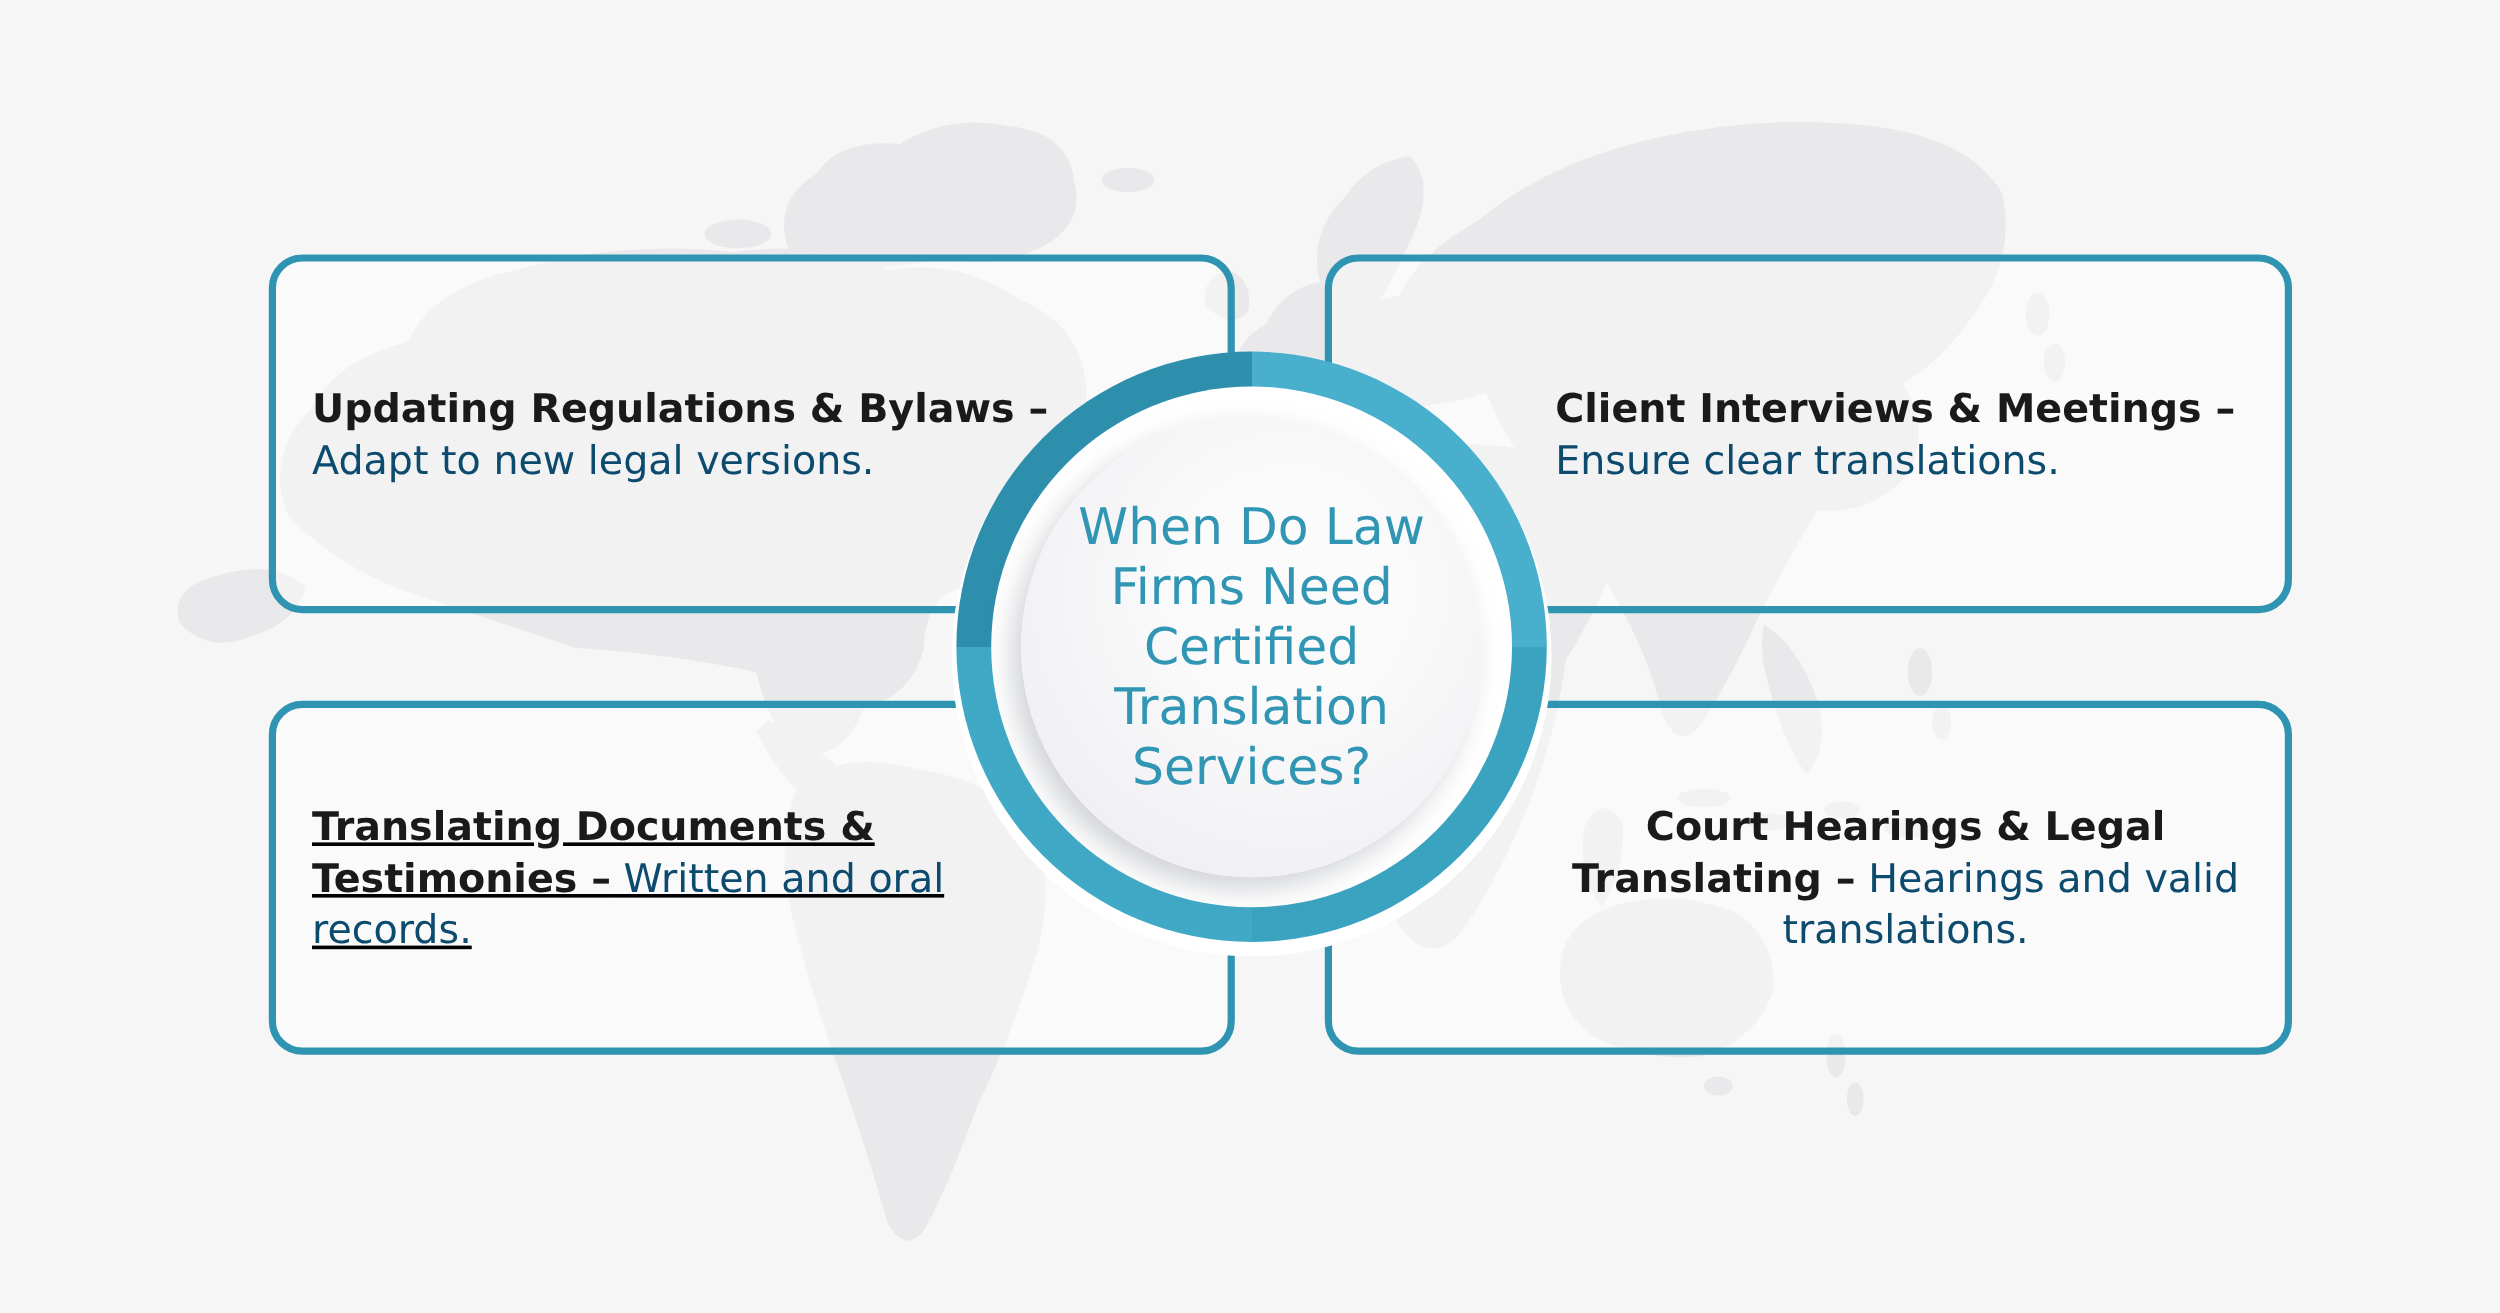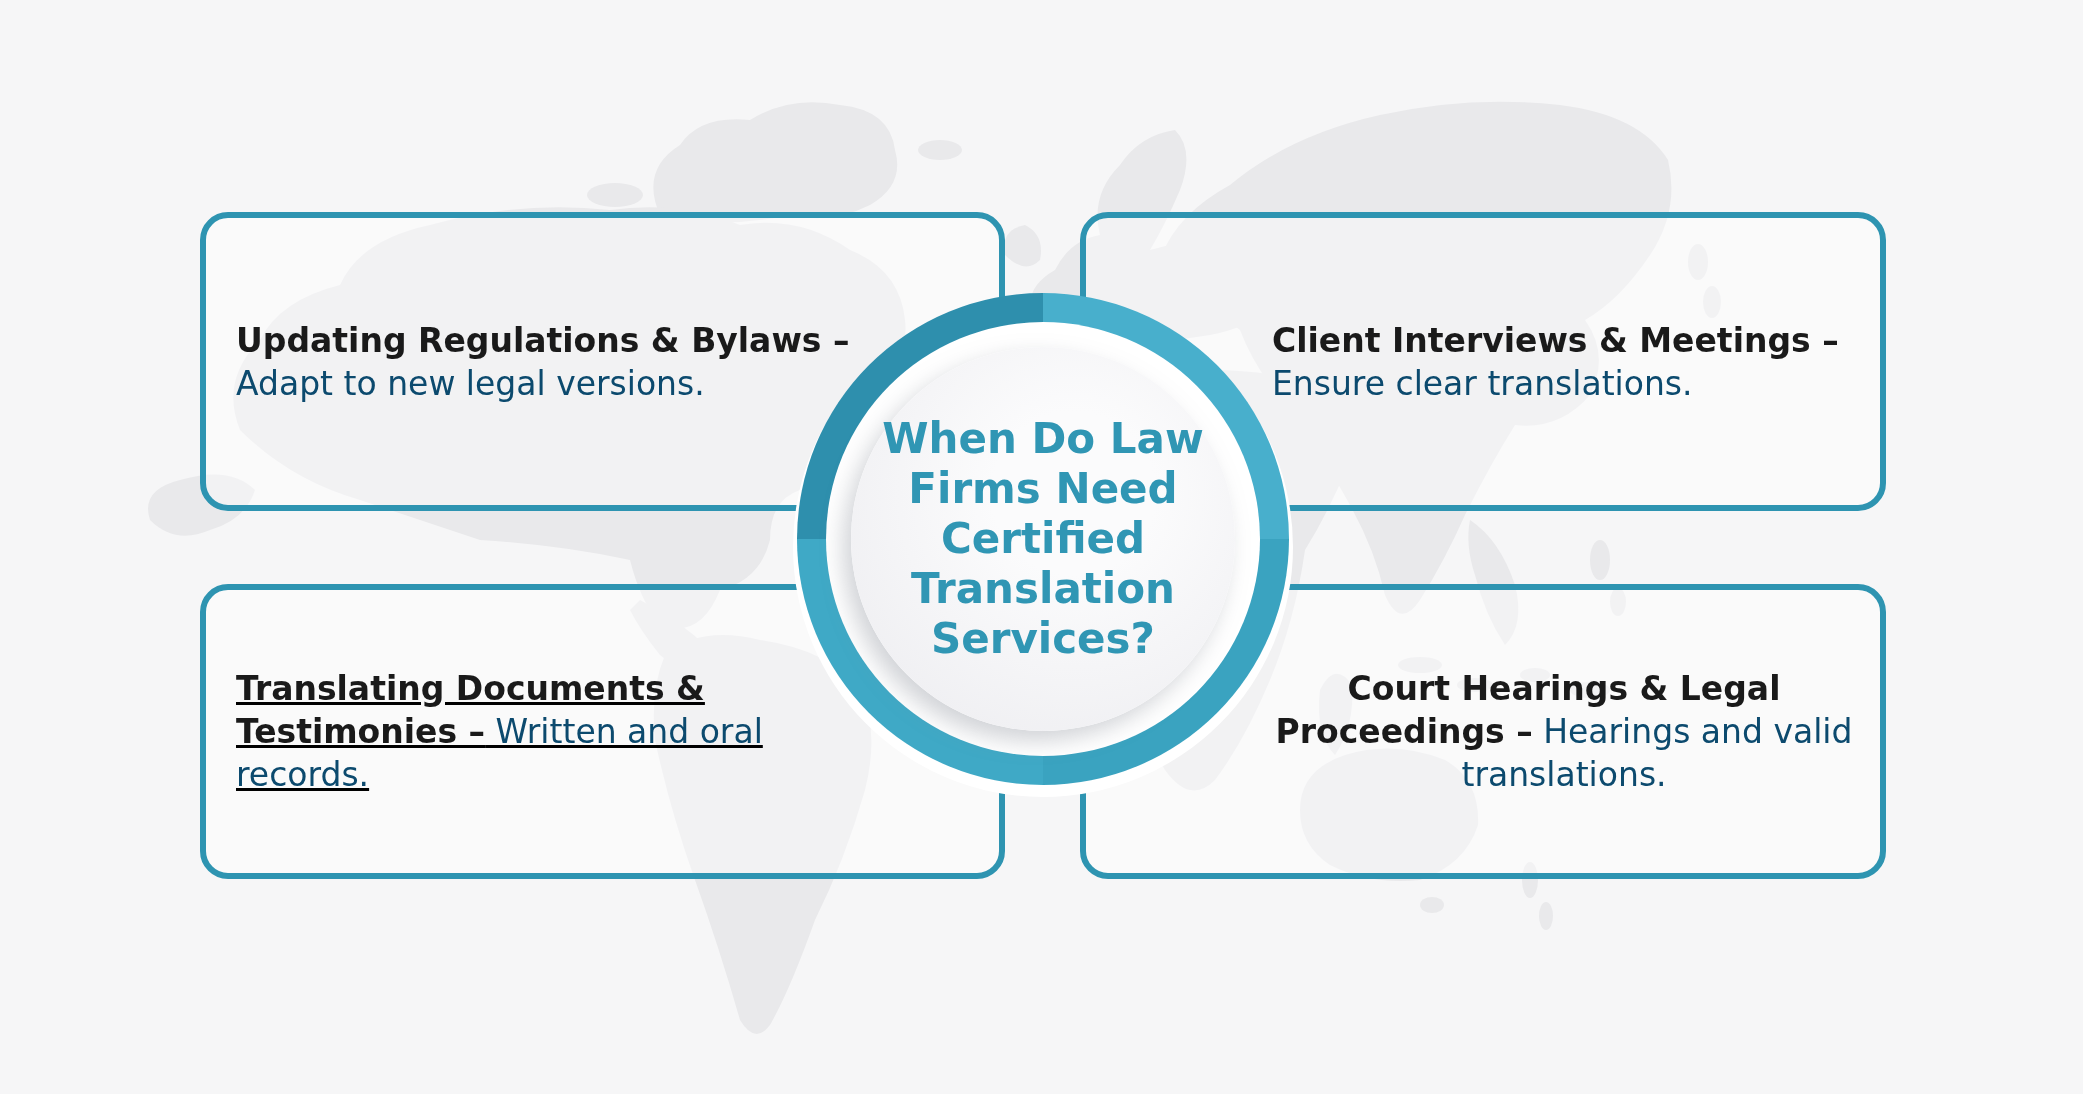--- a/index.html
+++ b/index.html
@@ -14,21 +14,21 @@
   .worldmap{position:absolute;left:0;top:0;width:2083px;height:1094px;z-index:1;}
   .worldmap path,.worldmap ellipse{fill:#e9e9eb;}
 
   
   .card{
     position:absolute;z-index:2;
     box-sizing:border-box;
     border:6px solid #2e94b1;
     border-radius:28px;
     background:rgba(255,255,255,0.42);
-    display:flex;flex-direction:column;justify-content:center;
+    display:flex;flex-direction:column;justify-content:center;margin-left:24px;
   }
   .card-tl{left:200px;top:212px;width:805px;height:299px;padding-left:30px;padding-right:24px;}
   .card-tr{left:1080px;top:212px;width:806px;height:299px;padding-left:186px;padding-right:24px;}
   .card-bl{left:200px;top:584px;width:805px;height:295px;padding-left:30px;padding-right:24px;text-decoration:underline;}
   .card-br{left:1080px;top:584px;width:806px;height:295px;padding-left:186px;padding-right:24px;align-items:center;}
   .tline{font-size:33px;line-height:43px;white-space:nowrap;}
   .tline .b{font-weight:bold;color:#1a1a1a;}
   .tline .r{font-weight:normal;color:#0c4a6e;}
 
   
@@ -53,21 +53,21 @@
   }
   .disc-gray{
     position:absolute;z-index:6;
     left:851px;top:347px;width:384px;height:384px;border-radius:50%;
     background:radial-gradient(circle at 58% 38%, #fbfbfc 25%, #efeff2 82%);
     box-shadow:-8px 10px 22px rgba(122,128,140,0.35);
     display:flex;align-items:center;justify-content:center;
   }
   .center-title{
     text-align:center;
-    font-size:42px;line-height:50px;font-weight:bold;
+    font-size:42px;line-height:50px;font-weight:normal;
     color:#3096b4;
   }
 </style>
 </head>
 <body>
 
 <div class="canvas">
 
   <svg class="worldmap" viewBox="0 0 2083 1094" xmlns="http://www.w3.org/2000/svg" aria-hidden="true">
 
@@ -112,21 +112,21 @@
       <div class="tline"><span class="b">Client Interviews &amp; Meetings –</span></div>
       <div class="tline"><span class="r">Ensure clear translations.</span></div>
     </div>
   <div class="card card-bl">
       <div class="tline"><span class="b">Translating Documents &amp;</span></div>
       <div class="tline"><span class="b">Testimonies –</span><span class="r"> Written and oral</span></div>
       <div class="tline"><span class="r">records.</span></div>
     </div>
   <div class="card card-br">
       <div class="tline"><span class="b">Court Hearings &amp; Legal</span></div>
-      <div class="tline"><span class="b">Proceedings –</span><span class="r"> Hearings and valid</span></div>
+      <div class="tline"><span class="b">Translating –</span><span class="r"> Hearings and valid</span></div>
       <div class="tline"><span class="r">translations.</span></div>
     </div>
 
   <div class="halo"></div>
   <div class="ring"></div>
   <div class="disc-white"></div>
   <div class="disc-gray">
     <div class="center-title" id="center-title">
         <div>When Do Law</div>
         <div>Firms Need</div>

